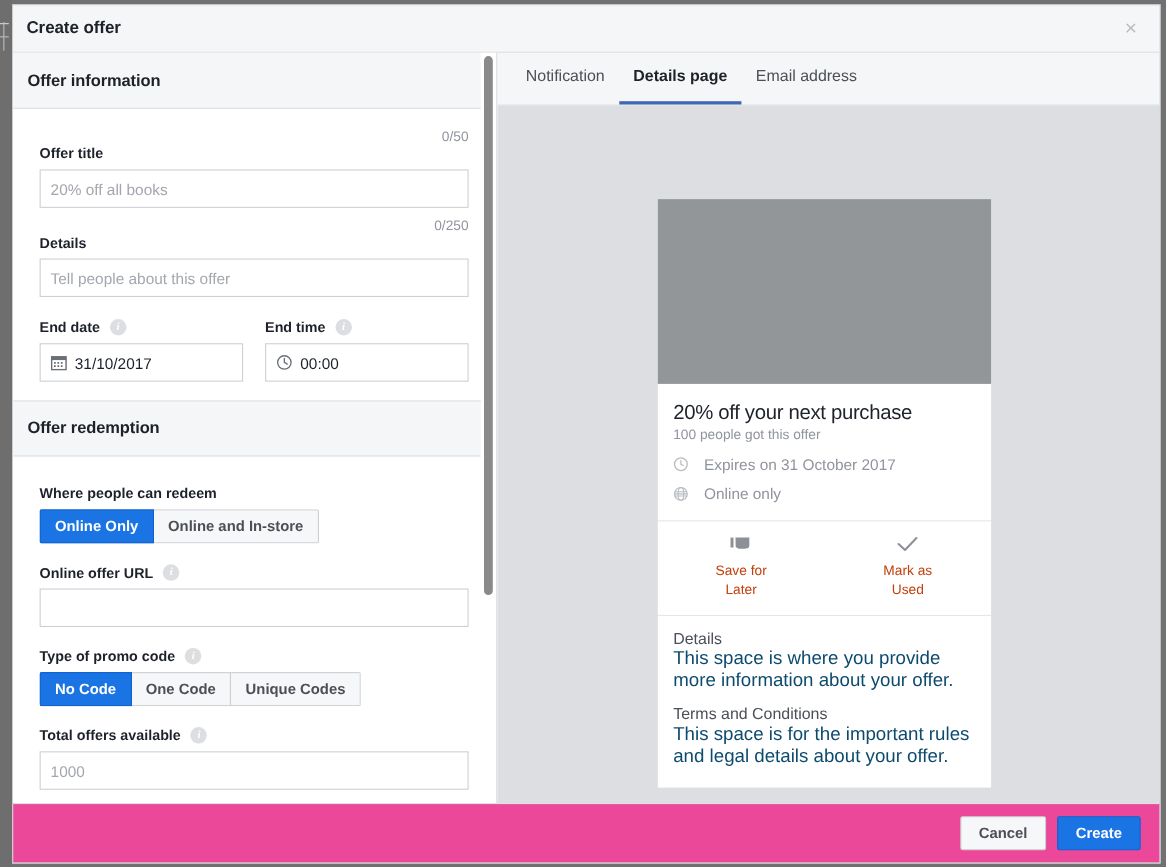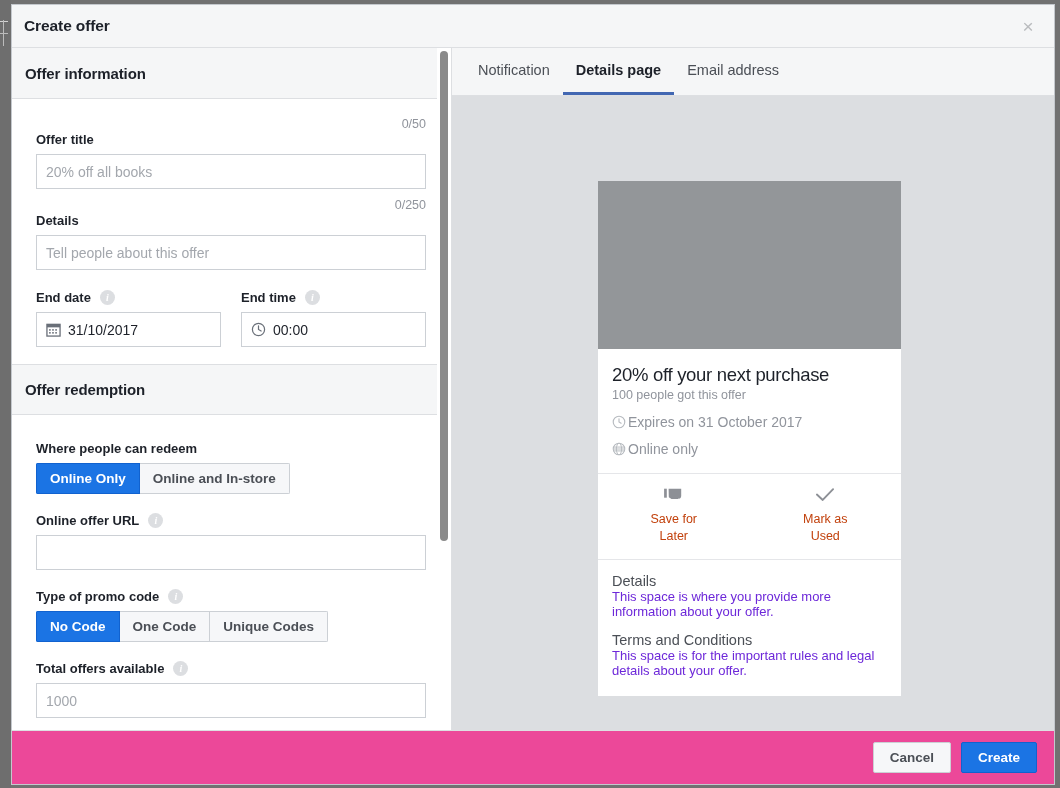--- a/index.html
+++ b/index.html
@@ -195,39 +195,39 @@
   #card-image {
     height: 168px; background: #939699;
   }
   #card-main { padding: 15px 14px 14px 14px; }
   #card-title {
     font-size: 18.5px; color: #1d2129; letter-spacing: -0.3px;
     margin: 0 0 2px 0; font-weight: normal;
   }
   #card-subtitle { font-size: 12.5px; color: #90949c; margin-bottom: 12px; }
   .card-meta {
-    display: flex; align-items: center; gap: 2px;
+    display: flex; align-items: center; gap: 14px;
     color: #90949c; font-size: 14px; margin-bottom: 11px;
   }
   #card-actions {
     border-top: 1px solid #e5e6e9;
     display: flex; padding: 12px 0 14px 0;
   }
   .card-action {
     flex: 1 1 0; display: flex; flex-direction: column; align-items: center;
     gap: 7px; color: #c2410c; font-size: 12.5px; line-height: 17px;
     text-align: center; cursor: pointer;
   }
   .card-action .lbl { white-space: pre-line; }
   #card-details {
     border-top: 1px solid #e5e6e9;
     padding: 13px 14px 18px 14px;
   }
   .detail-head { font-size: 14.5px; color: #4b4f56; }
-  .detail-text { font-size: 13px; color: #6d28d9; margin-bottom: 13px; }
+  .detail-text { font-size: 17px; color: #0c4a6e; margin-bottom: 13px; }
   .detail-text.last { margin-bottom: 0; }
 
   
   #footer {
     height: 54px; flex: 0 0 54px;
     border-top: 1px solid #dddfe2;
     background: #ec4899;
     display: flex; align-items: center; justify-content: flex-end;
     padding-right: 17px; gap: 10px;
   }

